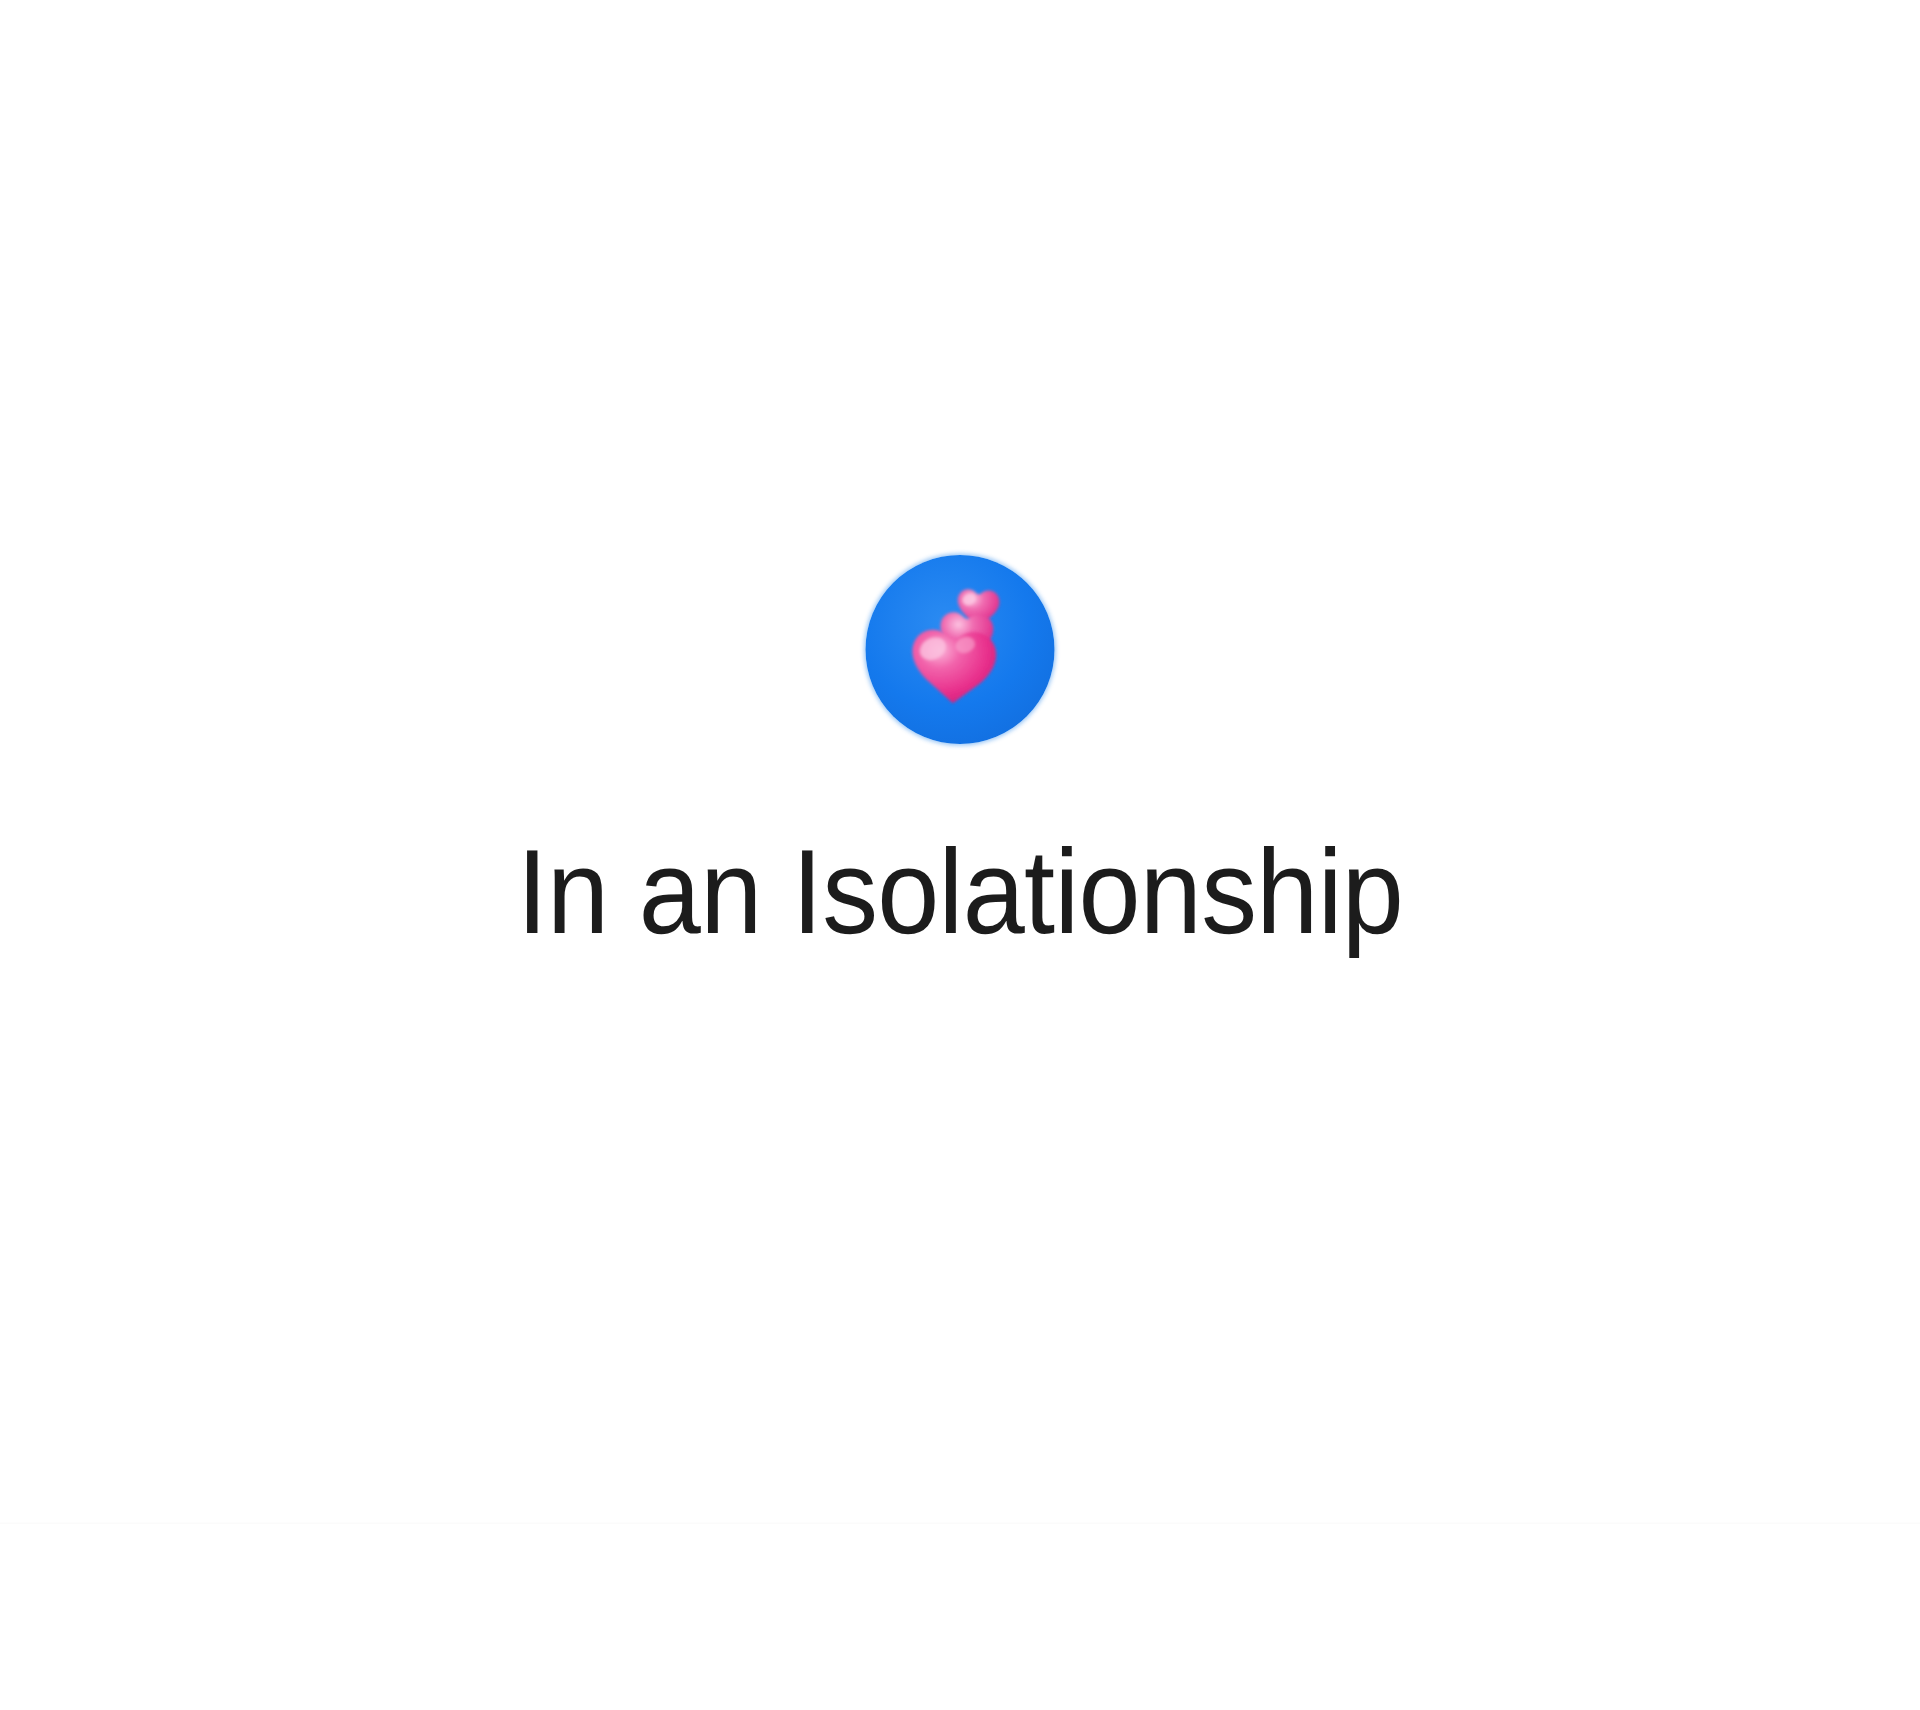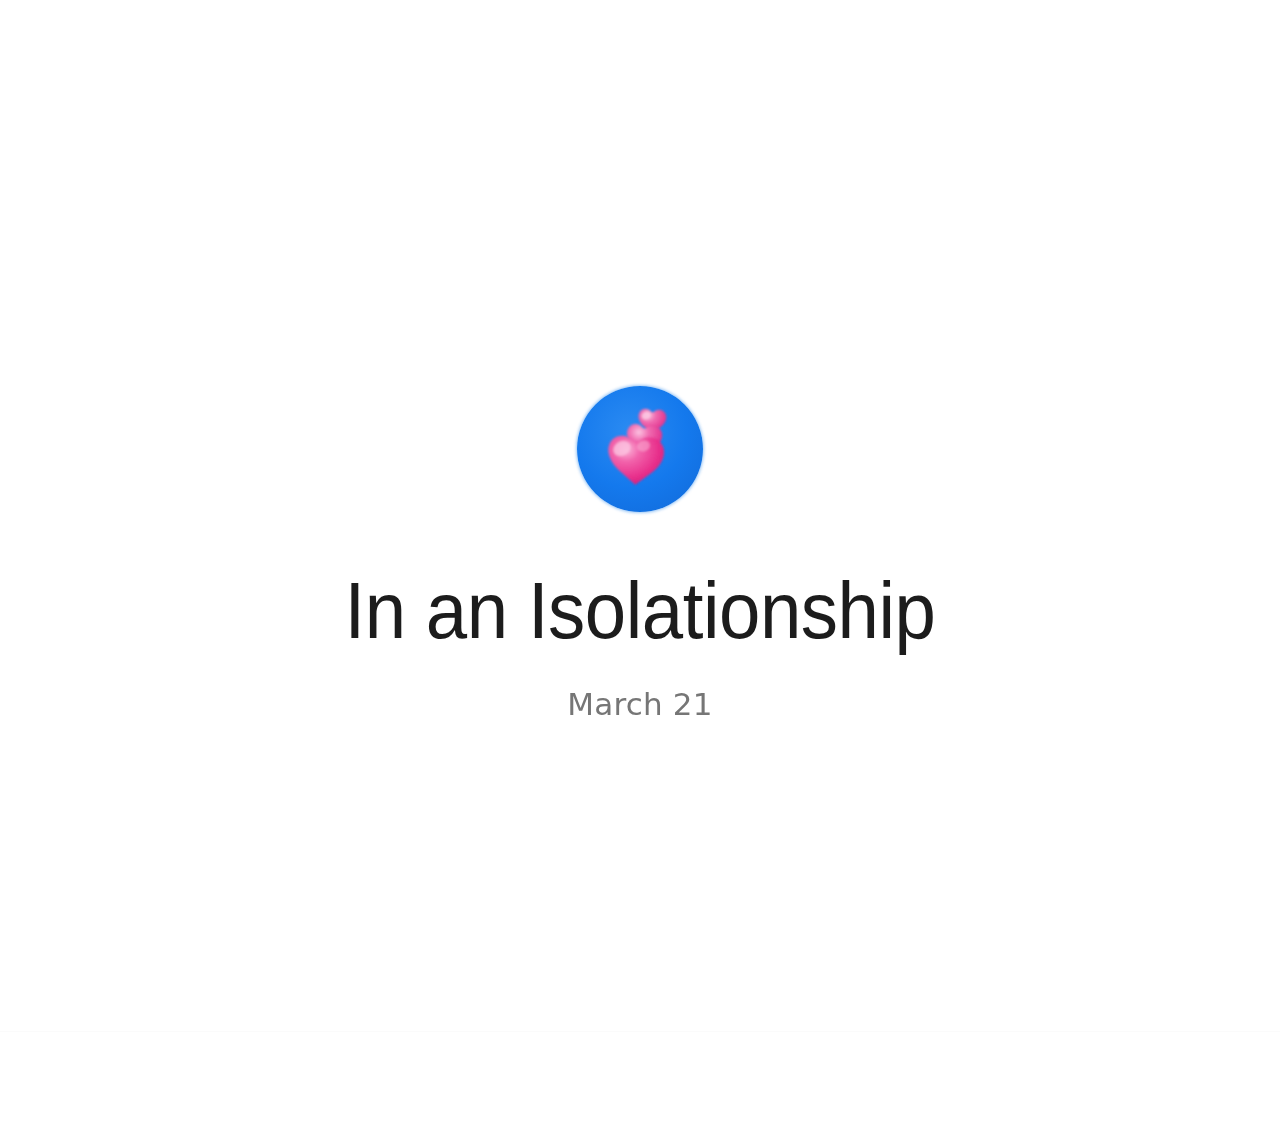--- a/index.html
+++ b/index.html
@@ -10,21 +10,21 @@
     width: 1280px;
     height: 1140px;
     background: #ffffff;
     font-family: "Liberation Sans", sans-serif;
     overflow: hidden;
   }
 
   .card {
     position: absolute;
     left: 0;
-    top: 16px;
+    top: 0;
     width: 1280px;
     height: 1016px;
     background: #ffffff;
     display: flex;
     flex-direction: column;
     align-items: center;
     text-decoration: underline;
   }
 
   
@@ -162,17 +162,16 @@
                    Z" fill="url(#bigHeartGrad)"></path>
           <ellipse cx="45.0" cy="62.5" rx="9.0" ry="7.0" fill="#fbc0de" opacity="0.80" transform="rotate(-28 45.0 62.5)"></ellipse>
           <ellipse cx="66.5" cy="60.0" rx="6.5" ry="5.2" fill="#f9aed3" opacity="0.55" transform="rotate(-20 66.5 60.0)"></ellipse>
         </g>
       </svg>
     </div>
   </div>
 
   <div class="title">In an Isolationship</div>
 
-  <div class="date">March 21</div>
 
   <div class="bottom-edge"></div>
 
 </div>
 
 </body></html>

